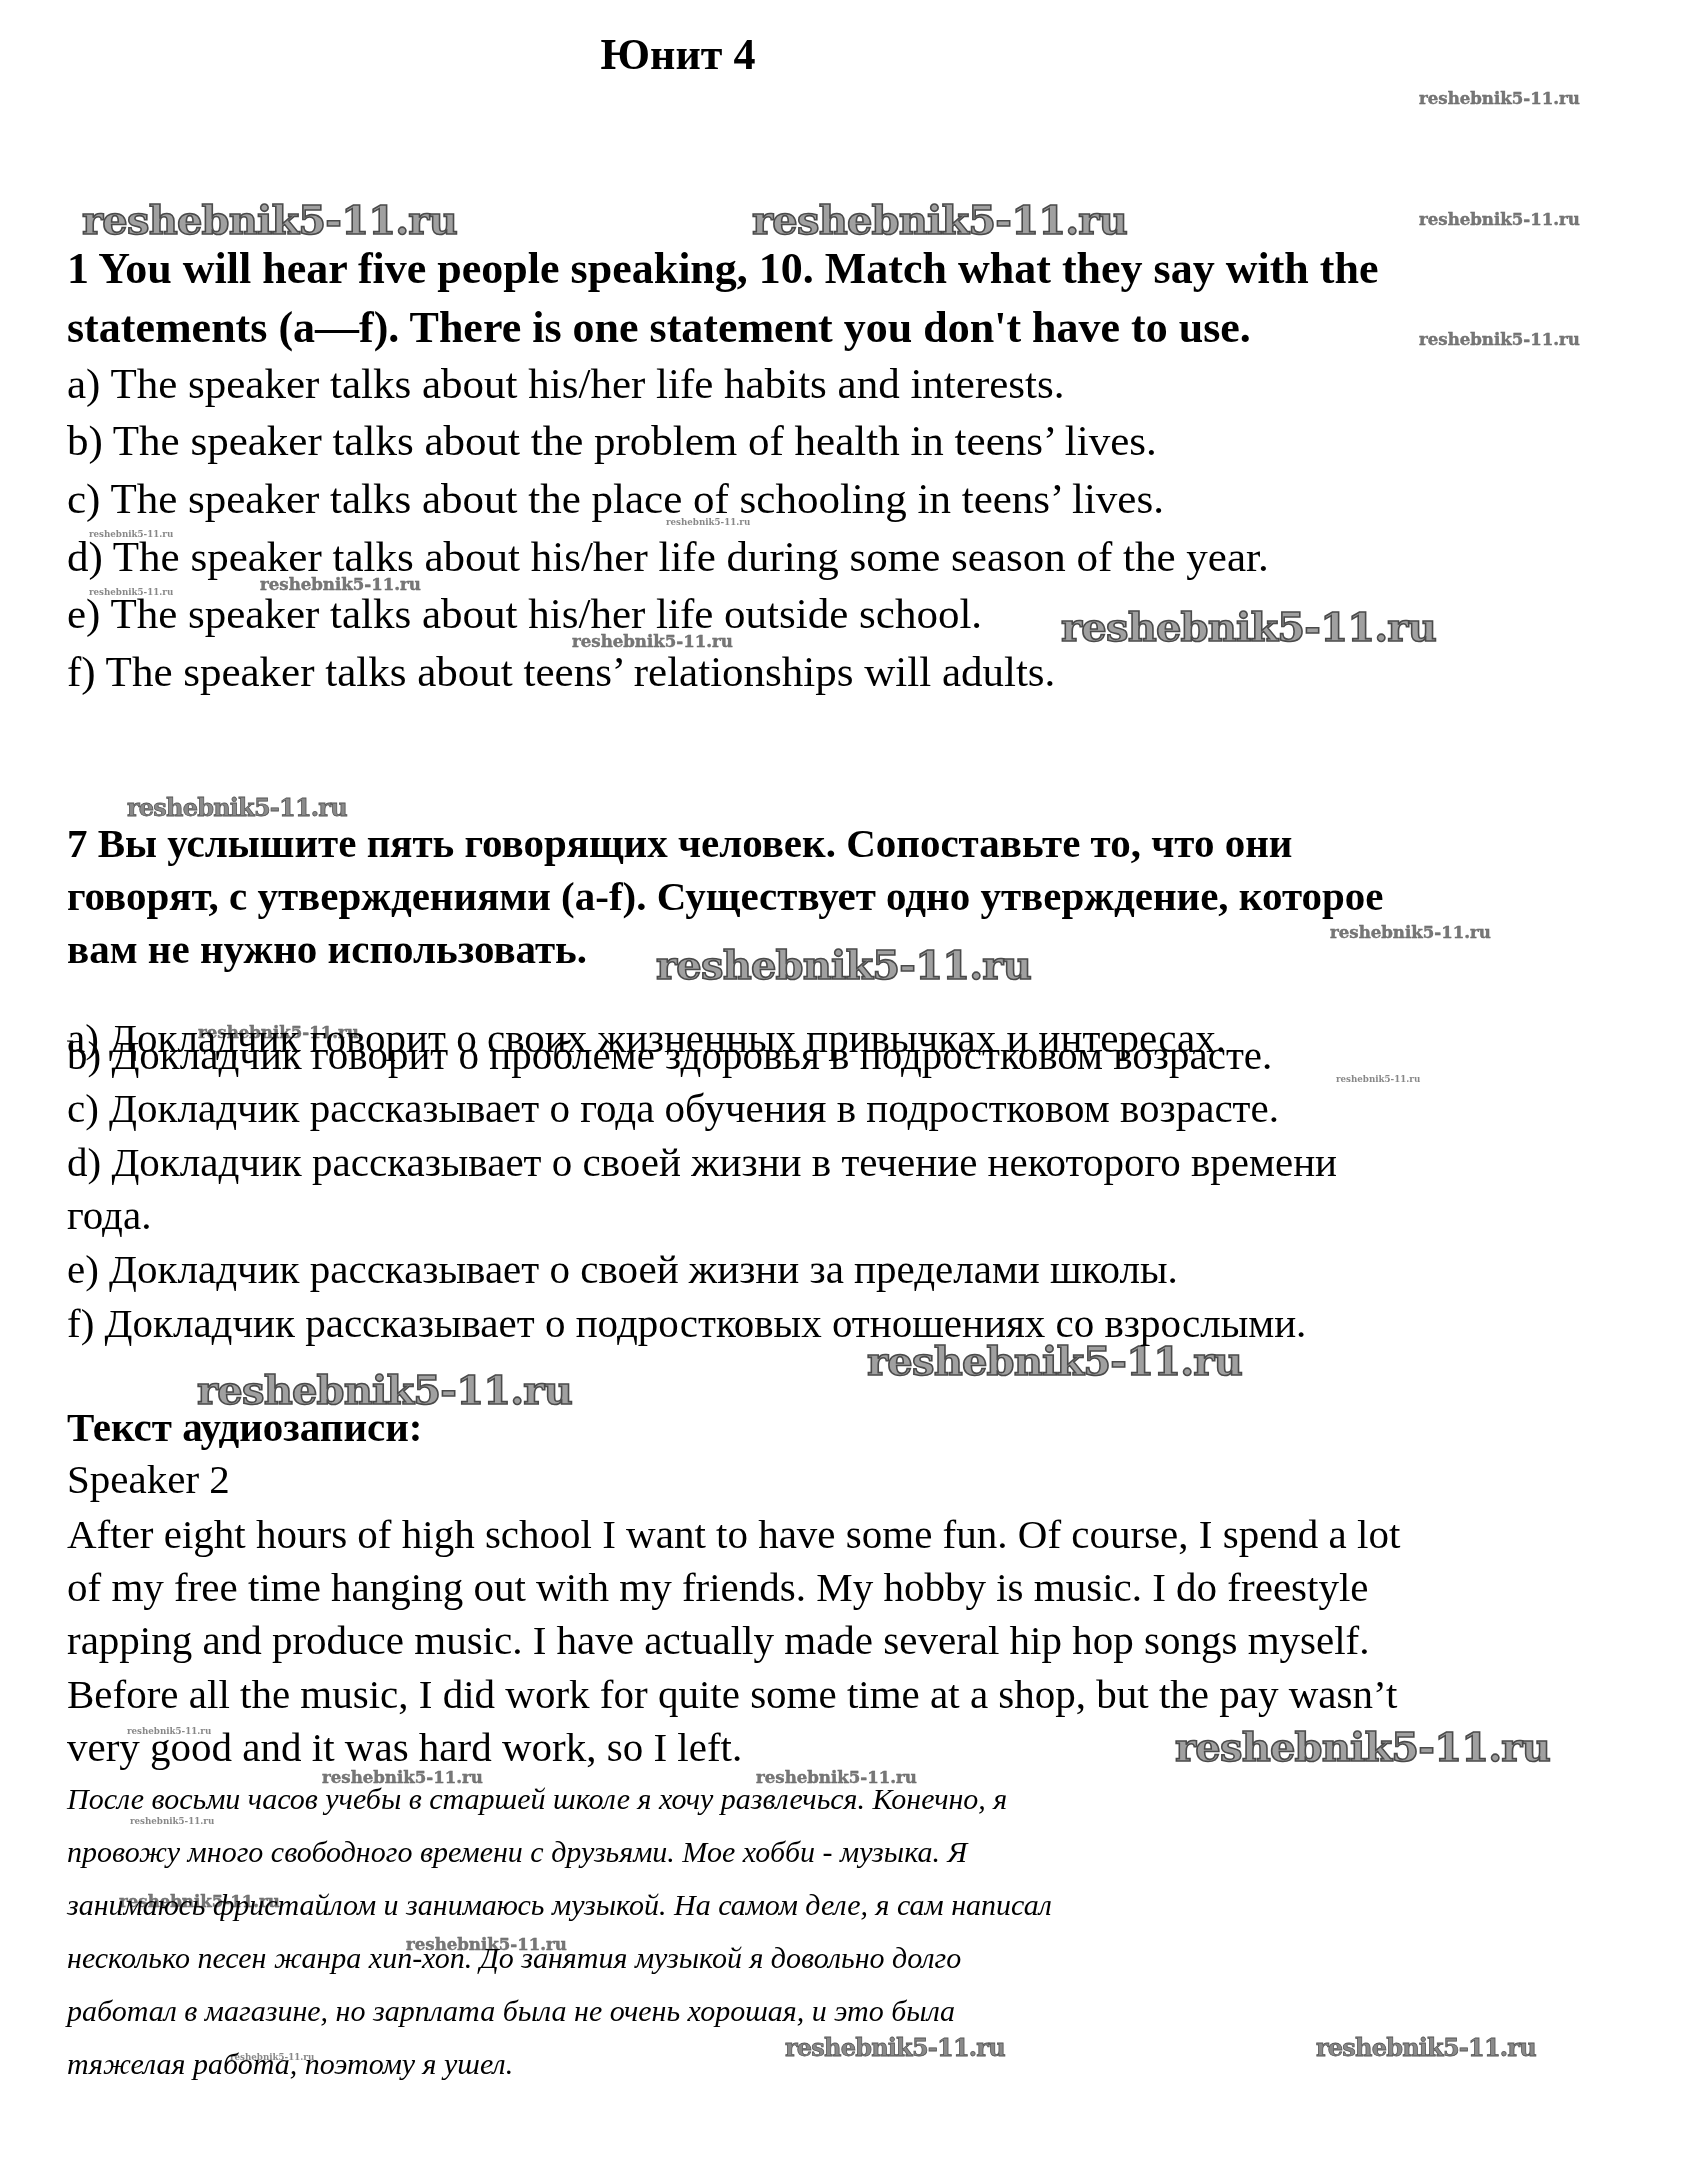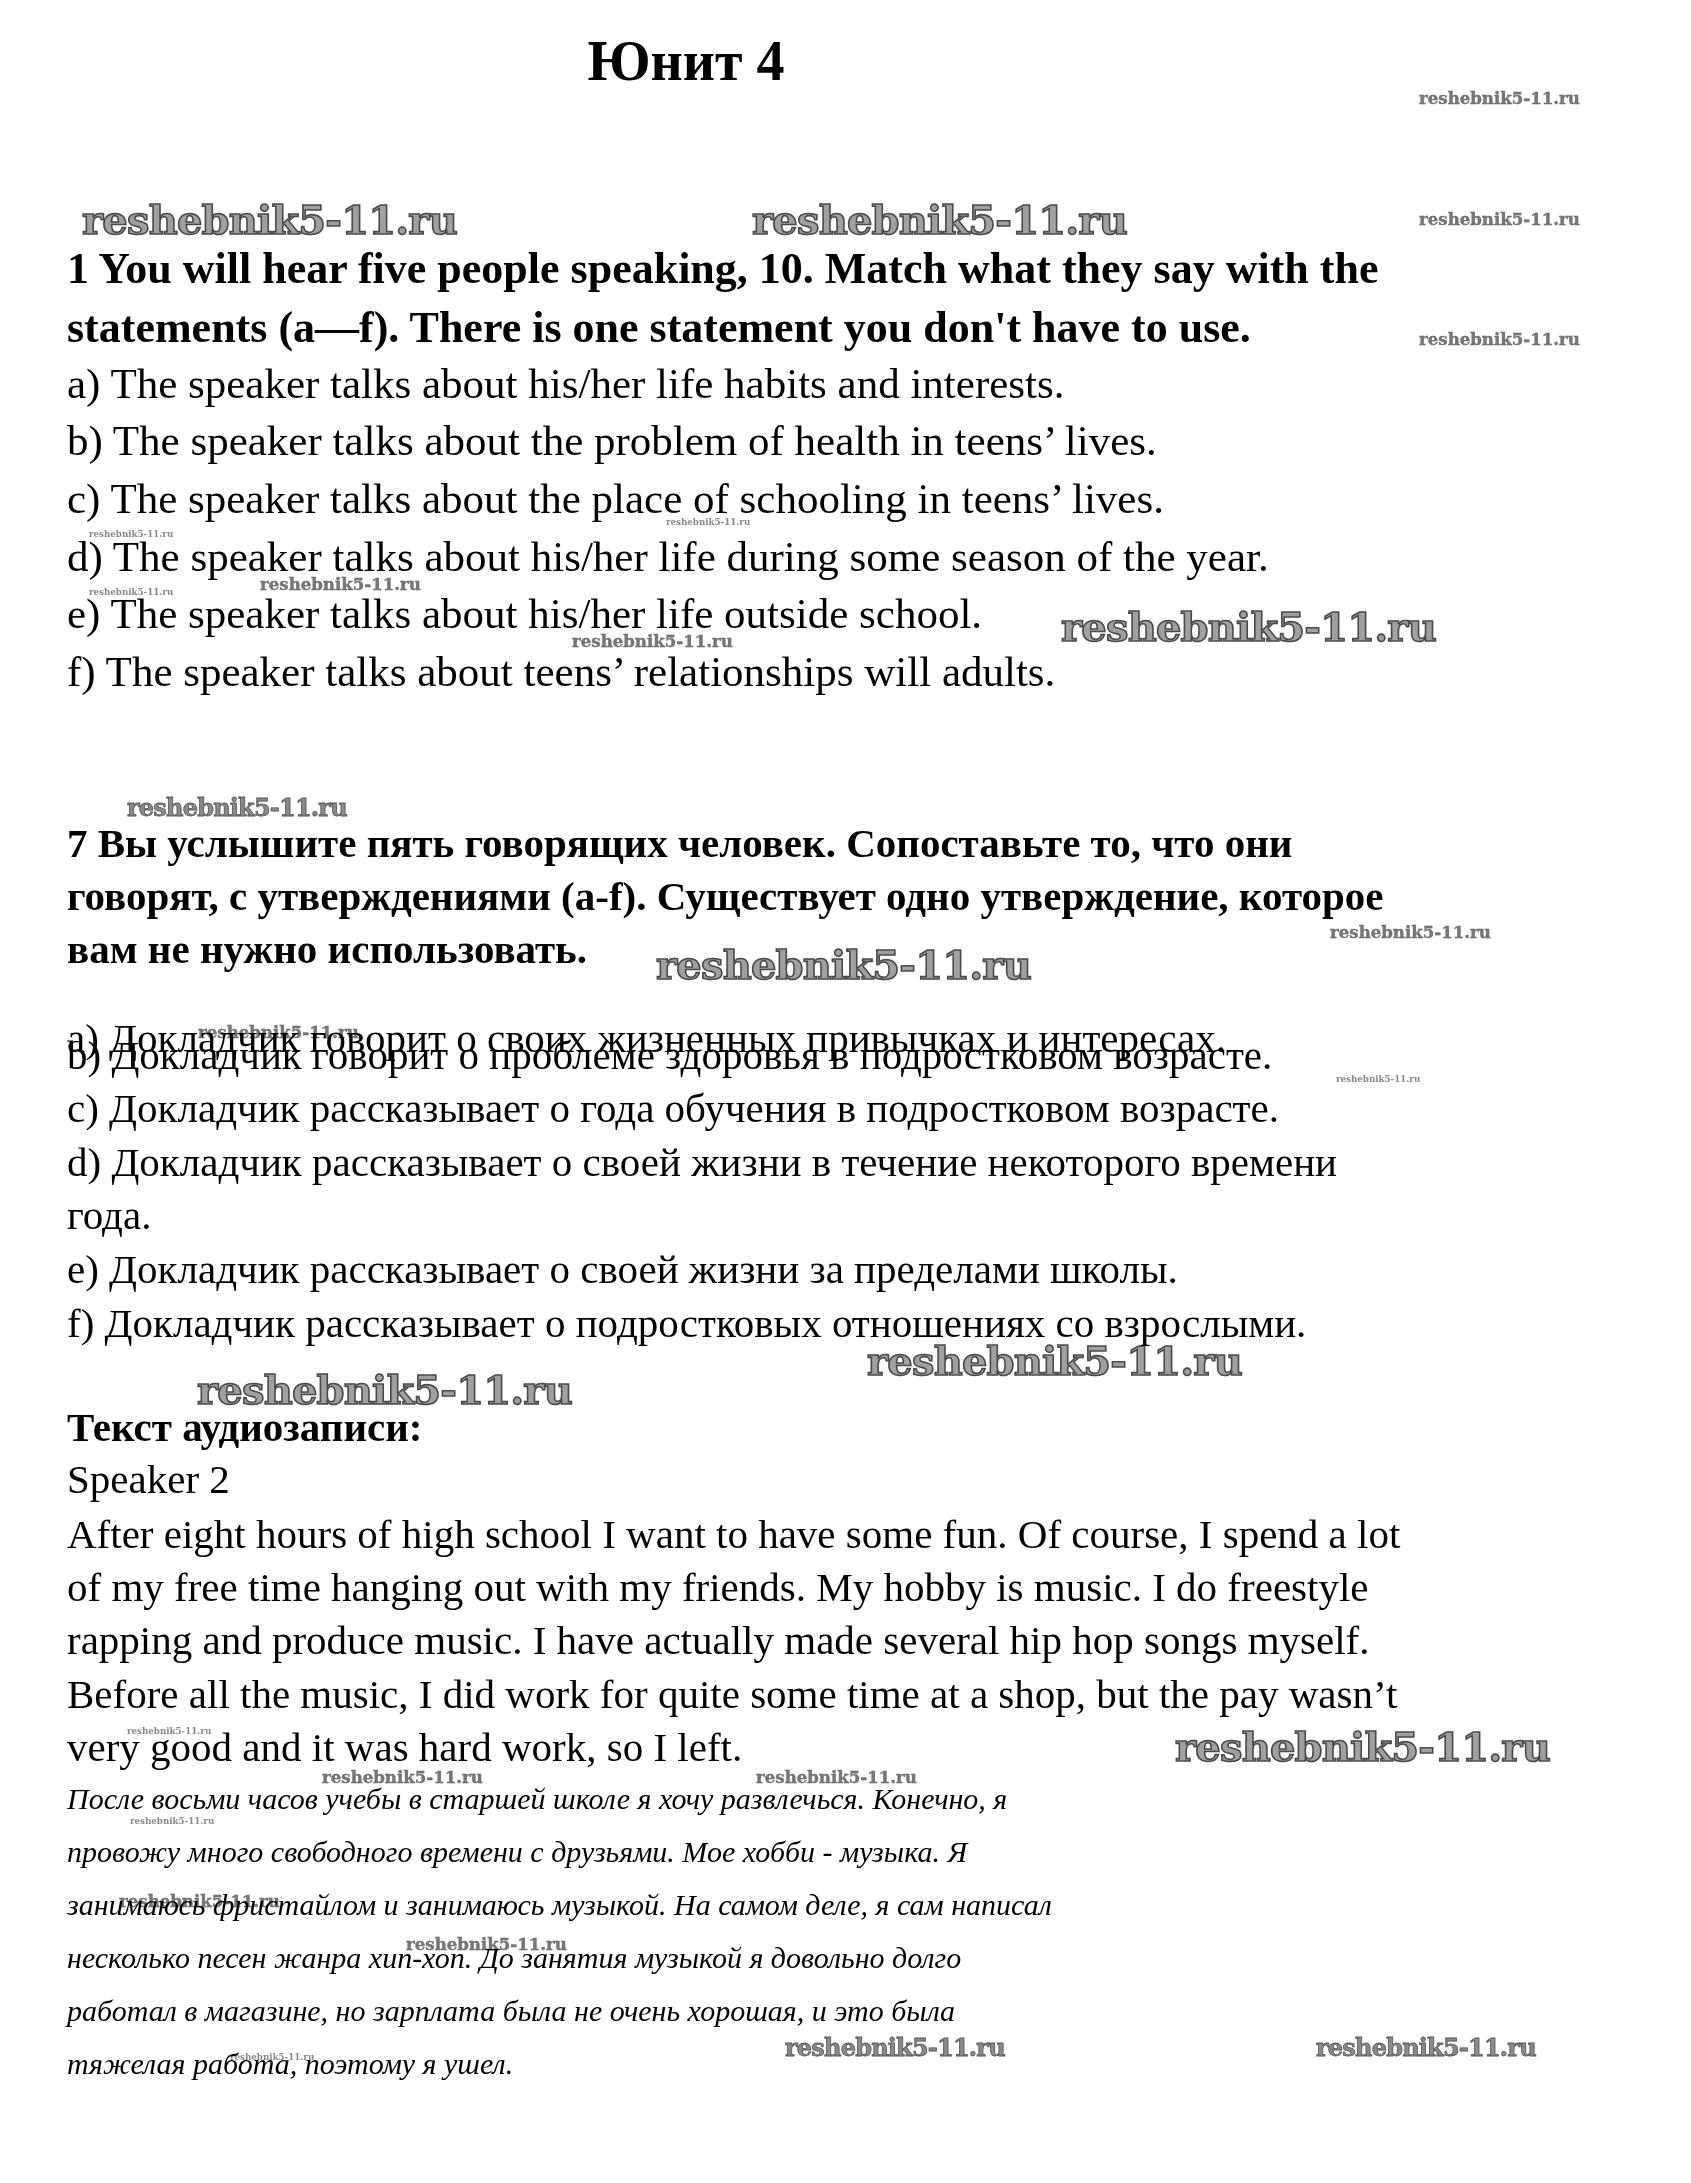--- a/index.html
+++ b/index.html
@@ -1,20 +1,20 @@
 <!DOCTYPE html>
 <html style="font-size:12.7px"><head>
 <meta charset="utf-8">
 <style>
   html, body { margin: 0; padding: 0; background: #ffffff; }
   body { width: 1692px; height: 2183px; position: relative; overflow: hidden;
          font-family: "Liberation Serif", "DejaVu Serif", serif; color: #000; }
   .ln { position: absolute; left: 67px; white-space: nowrap; line-height: 1; }
-  .title { position: absolute; top: 28.5px; left: 8px; width: 1356px; text-align: center;
-           font-weight: bold; font-size: 56px; }
+  .title { position: absolute; top: 28.5px; left: 0; width: 1356px; text-align: center;
+           font-weight: bold; font-size: 44px; }
   .h { font-weight: bold; font-size: 44px; }
   .b { font-size: 43px; }
   .ru-h { font-weight: bold; font-size: 41px; }
   .ru { font-size: 41px; }
   .it { font-style: italic; font-size: 30px; }
   .wm { position: absolute; white-space: nowrap; line-height: 1; font-weight: bold;
         font-family: "DejaVu Serif", "Liberation Serif", serif; color: #8a8a8a;
         -webkit-text-stroke: 0.8px #555; letter-spacing: -0.8px; }
   .wm.big { font-size: 40px; color: #a0a0a0; -webkit-text-stroke: 1.6px #4a4a4a; }
   .wm.med { font-size: 24px; }

